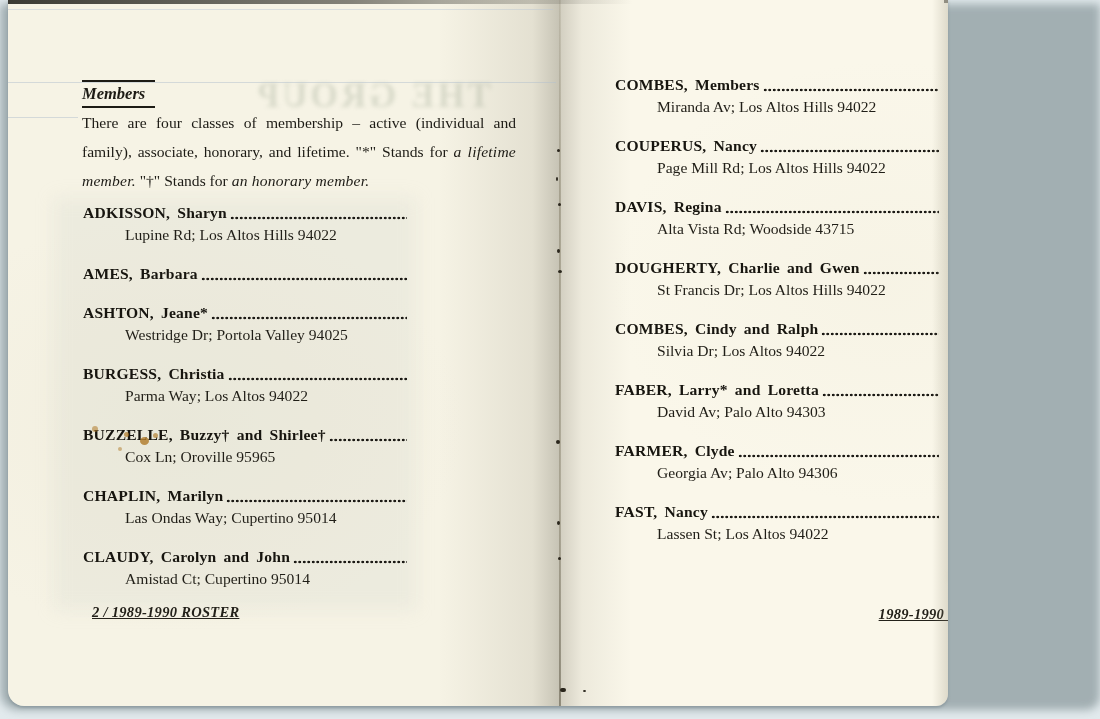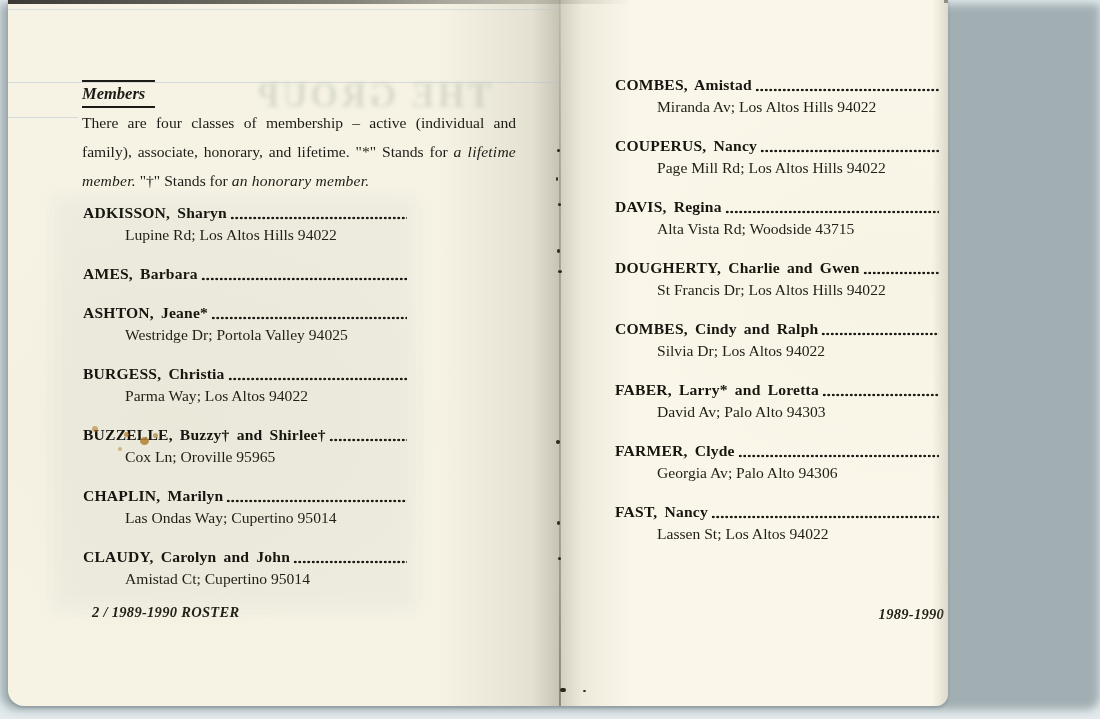--- a/index.html
+++ b/index.html
@@ -65,21 +65,21 @@
   .entry{margin-bottom:18px;}
   .entry-name-line{display:flex;line-height:21px;}
   .entry-name{font-weight:bold;font-size:15.6px;letter-spacing:.2px;word-spacing:3px;
     white-space:nowrap;color:#17150f;}
   .leader{flex:1 1 auto;height:4px;align-self:flex-end;margin:0 0 3px 3px;
     background-image:radial-gradient(circle at 2px 2px, #1b1914 1.25px, rgba(0,0,0,0) 1.6px);
     background-size:4.5px 4px;background-repeat:repeat-x;}
   .entry-address{margin:2px 0 0 42px;font-size:15.6px;line-height:20px;color:#201e17;}
 
   .footer{position:absolute;font-style:italic;font-weight:bold;font-size:14.5px;
-    letter-spacing:.3px;color:#23211a;}
+    letter-spacing:.3px;color:#23211a;text-decoration:underline;}
   .footer-left{left:84px;top:604px;}
 </style>
 </head>
 <body>
 
 <div class="booklet-shadow"></div>
 
 <div class="booklet">
 
   <div class="page page-left">
@@ -147,21 +147,21 @@
   </div>
 </div>
 
     <div class="footer footer-left">2  /  1989-1990 ROSTER</div>
   </div>
 
   <div class="page page-right">
     <div id="right-entries" class="entries" style="left:55px;top:74px;position:absolute;width:324px;">
   <div class="entry">
     <div class="entry-name-line">
-      <span class="entry-name">COMBES, Amistad</span>
+      <span class="entry-name">COMBES, Members</span>
       <span class="leader"></span>
     </div>
     <div class="entry-address">Miranda Av; Los Altos Hills 94022</div>
   </div>
 
 
   <div class="entry">
     <div class="entry-name-line">
       <span class="entry-name">COUPERUS, Nancy</span>
       <span class="leader"></span>

